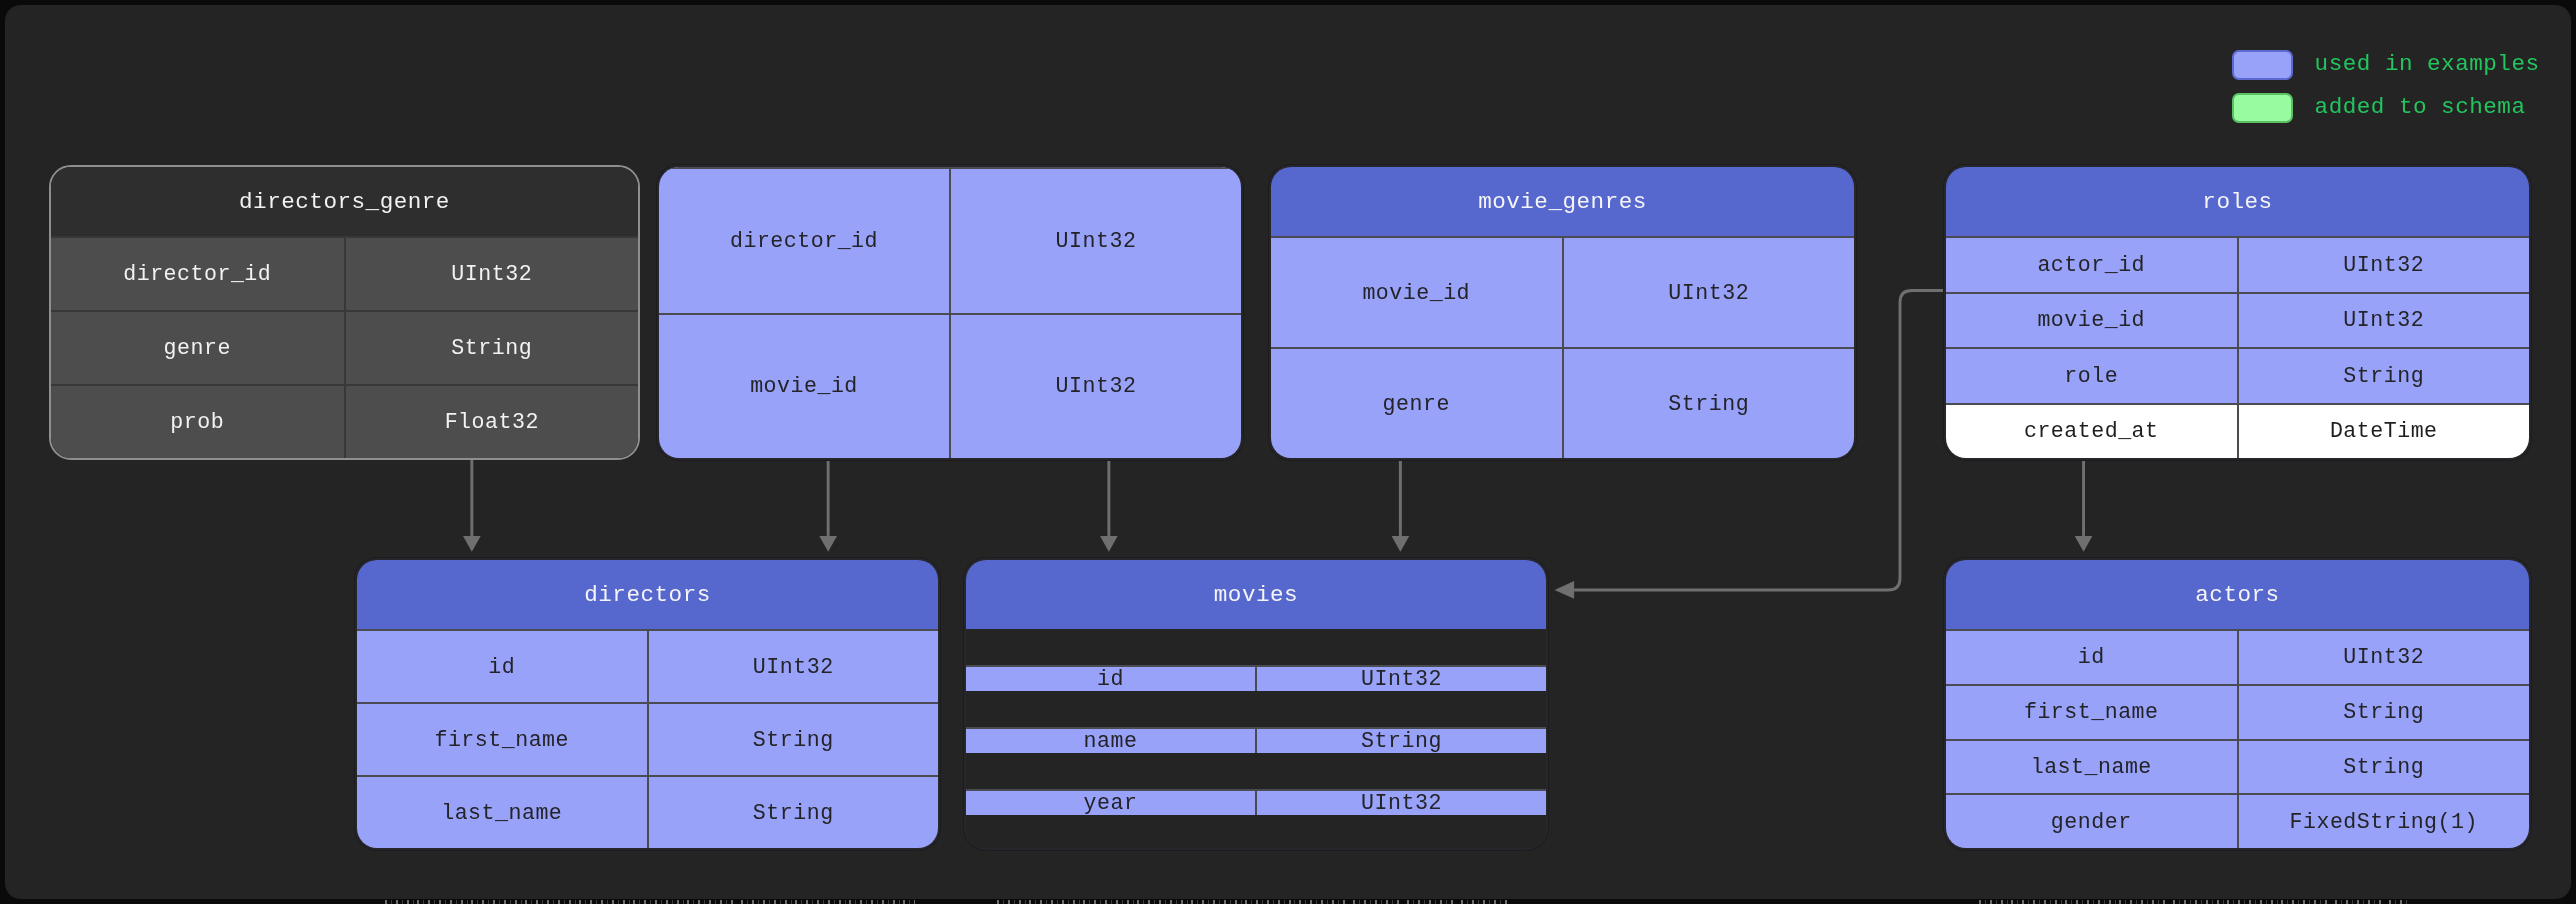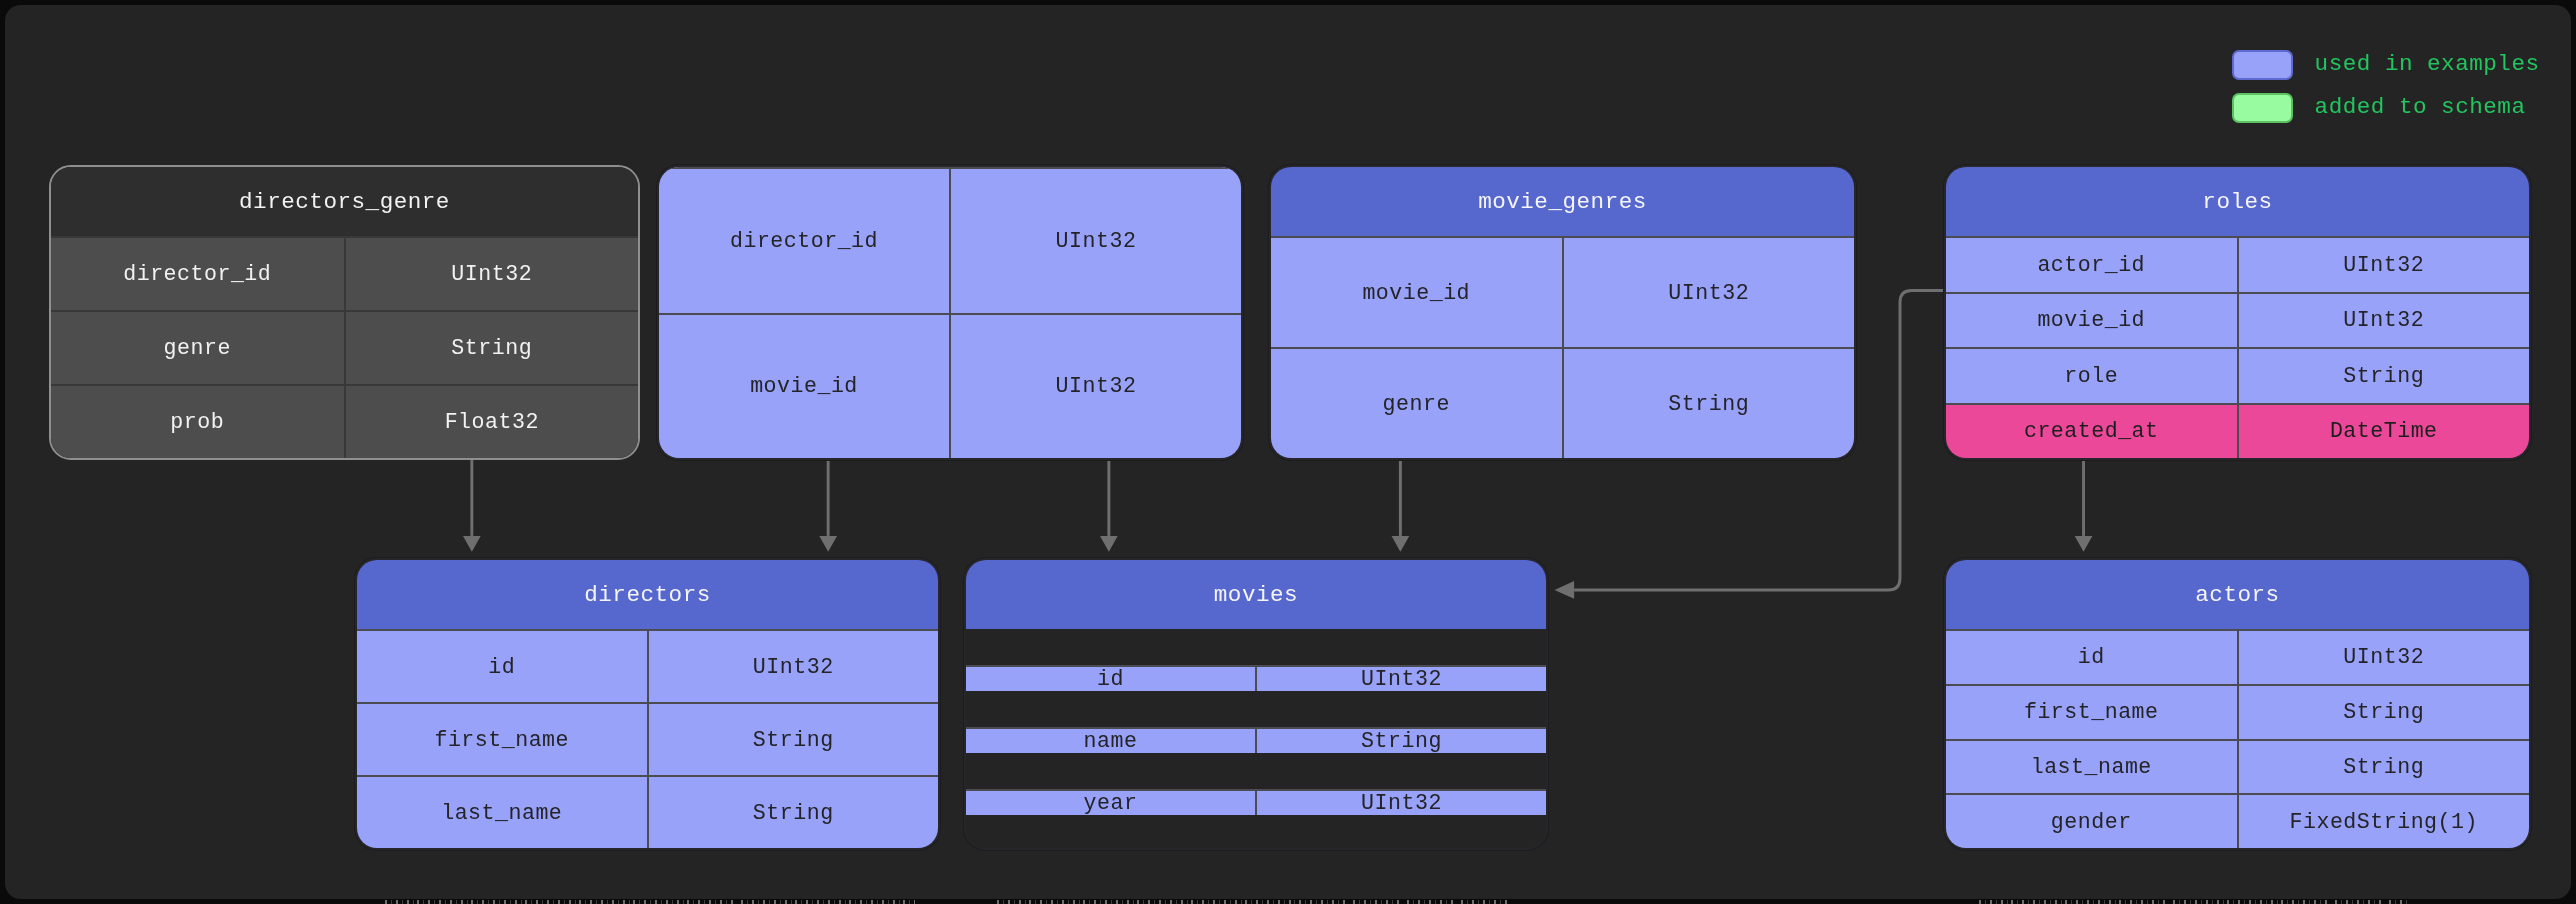--- a/index.html
+++ b/index.html
@@ -31,21 +31,21 @@
   .theme-blue { border:2px solid #26262b; box-shadow:0 0 0 1px #1c1c1f; }
   .theme-blue .thead { background:#5667cd; color:#f5f5f7; }
   .theme-blue .row { background:#98a2f8; border-top:2.9px solid #4b4b52; }
   .theme-blue .cell { color:#232328; }
   .theme-blue .cell.field-name { border-right:2.9px solid #4b4b52; }
   .theme-gray { border:2px solid #8f8f8f; }
   .theme-gray .thead { background:#2e2e2e; color:#f2f2f2; }
   .theme-gray .row { background:#4d4d4d; border-top:2.9px solid #383838; }
   .theme-gray .cell { color:#f2f2f2; }
   .theme-gray .cell.field-name { border-right:2.9px solid #383838; }
-  .theme-blue .row.green { background:#ec4899; }
+  .theme-blue .row.green { background:#ffffff; }
   .theme-blue .row.green .cell { color:#1d1f1d; }
   
   .legend {
     position:absolute; left:2232px; top:50px; display:flex;
     flex-direction:column; gap:13.7px;
   }
   .legend-item { display:flex; align-items:center; }
   .swatch {
     width:61px; height:29.5px; border-radius:6.9px; box-sizing:border-box;
   }

